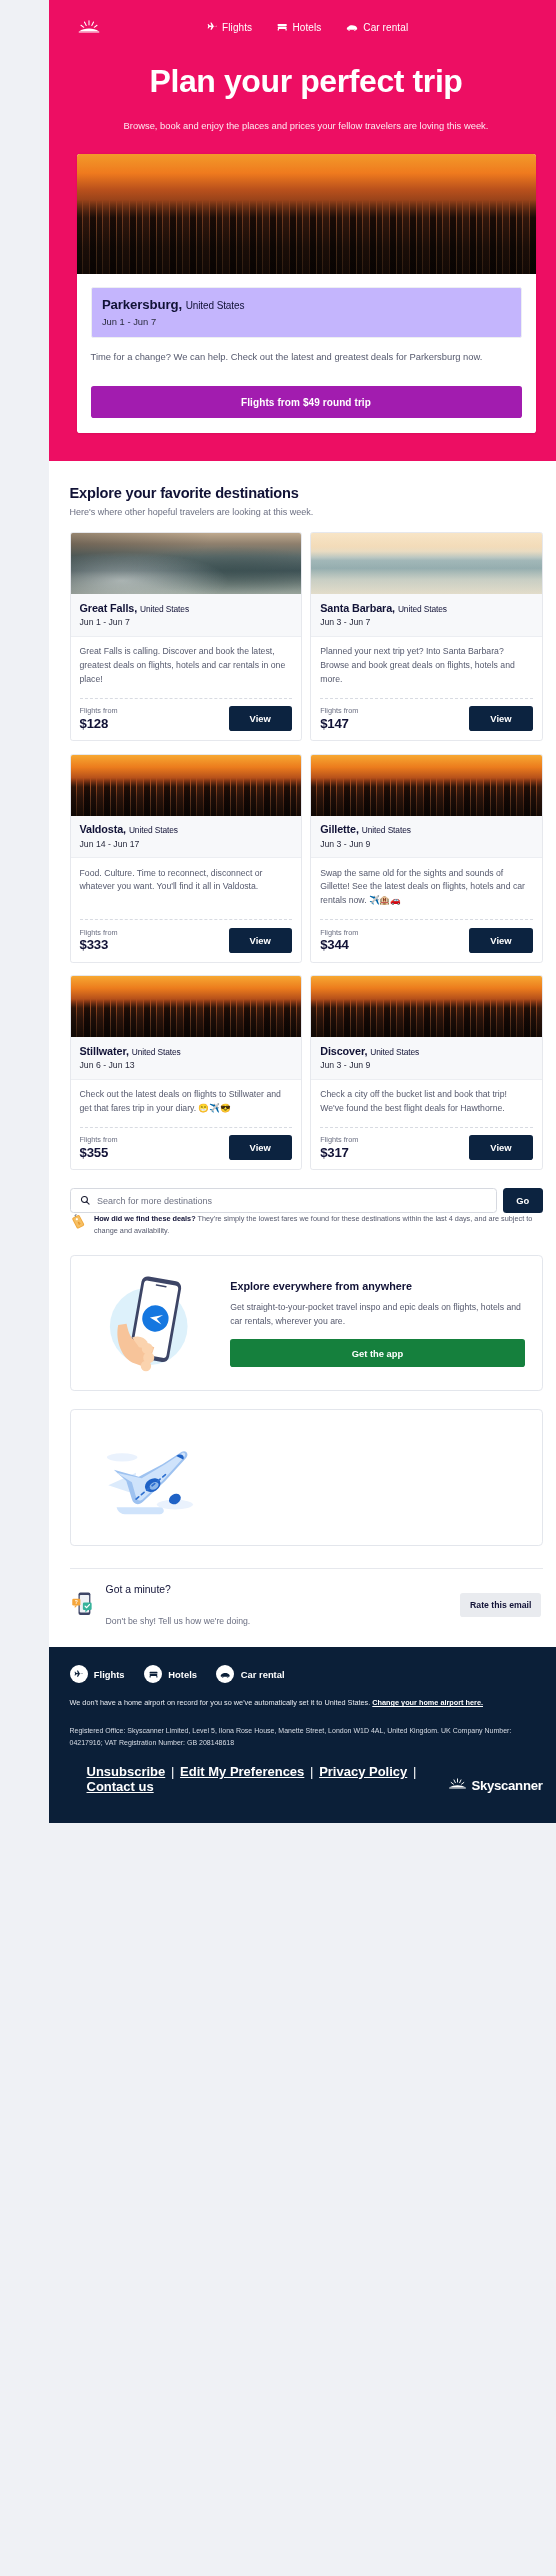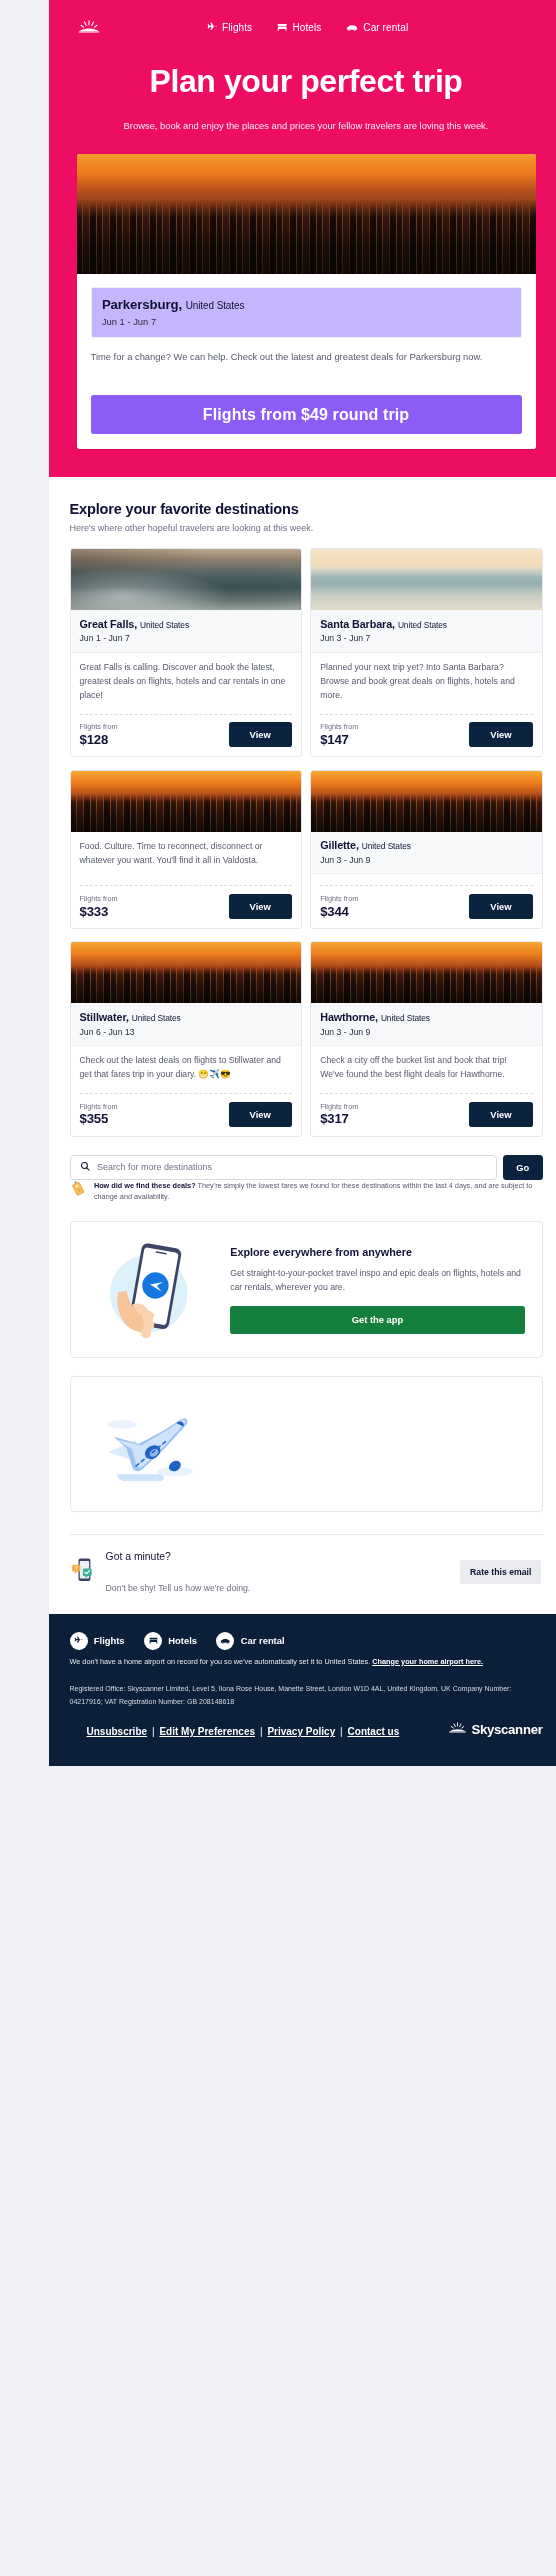--- a/index.html
+++ b/index.html
@@ -82,29 +82,29 @@
   .city-line .city { font-weight: 700; }
   .city-line .country { font-weight: 400; font-size: 10px; }
   .dates { font-size: 9.4px; color: #2a2c3f; margin-top: 4.9px; }
   .blurb {
     font-size: 9.4px; line-height: 1.62; color: #55596d;
     margin-top: 11px;
   }
   .btn-primary {
     display: block;
     width: 100%;
-    background: #8b5cf6;
+    background: #a21caf;
     color: #fff;
     border: none;
     border-radius: 2.8px;
     font-family: inherit;
-    font-size: 16px;
+    font-size: 10px;
     font-weight: 700;
     padding: 10.4px 7px;
-    margin-top: 31px;
+    margin-top: 22px;
     text-align: center;
     cursor: pointer;
     letter-spacing: 0.1px;
   }
 
   
   .content {
     background: #fff;
     width: 515px;
     margin: 0 auto;
@@ -246,32 +246,32 @@
   }
   .footer-nav { display: flex; align-items: center; gap: 19.5px; }
   .fnav-item { display: flex; align-items: center; gap: 6.3px; color: #fff; font-size: 9.4px; font-weight: 700; text-decoration: none; }
   .fnav-circle {
     width: 18px; height: 18px; border-radius: 50%;
     background: #fff; display: flex; align-items: center; justify-content: center;
     flex: 0 0 auto;
   }
   .footer-note {
     font-size: 7.3px; line-height: 1.7; color: #e7eaf0;
-    margin-top: 6px;
+    margin-top: 14px;
   }
   .footer-note a { color: #fff; text-decoration: underline; font-weight: 700; }
   .footer-legal {
     font-size: 7px; line-height: 1.75; color: #d7dce5;
     margin-top: 15.3px;
   }
   .footer-bottom {
     display: flex; align-items: flex-end; justify-content: space-between;
     margin-top: 14px;
   }
-  .footer-links { font-size: 10px; color: #fff; padding-left: 17px; }
+  .footer-links { font-size: 13px; color: #fff; padding-left: 17px; }
   .footer-links a { color: #fff; text-decoration: underline; font-weight: 700; }
   .footer-links span.sep { padding: 0 2.1px; font-weight: 400; text-decoration: none; }
   .brand { display: flex; align-items: center; gap: 4.9px; }
   .brand-name { font-size: 13.2px; font-weight: 700; letter-spacing: -0.3px; }
 
   
   .ph-nyc {
     background:
       linear-gradient(to bottom, #f39a2a 0%, #ef7a1e 16%, #b8501c 30%, #5d2a17 55%, #2a150d 78%, #150a06 100%);
   }
@@ -415,36 +415,41 @@
           <div class="price-row">
             <div>
               <div class="price-label">Flights from</div>
               <div class="price-value">$147</div>
             </div>
             <button class="btn-view">View</button>
           </div>
         </div>
         <div class="dest-card">
           <div class="dest-photo ph-city"></div>
+          <div class="dest-meta">
+            <div class="city-line"><span class="city">Valdosta,</span> <span class="country">United States</span></div>
+            <div class="dates">Jun 14 - Jun 17</div>
+          </div>
           <p class="dest-desc">Food. Culture. Time to reconnect, disconnect or whatever you want. You'll find it all in Valdosta.</p>
           <div class="dashed"></div>
           <div class="price-row">
             <div>
               <div class="price-label">Flights from</div>
               <div class="price-value">$333</div>
             </div>
             <button class="btn-view">View</button>
           </div>
         </div>
         <div class="dest-card">
           <div class="dest-photo ph-city"></div>
           <div class="dest-meta">
             <div class="city-line"><span class="city">Gillette,</span> <span class="country">United States</span></div>
             <div class="dates">Jun 3 - Jun 9</div>
           </div>
+          <p class="dest-desc">Swap the same old for the sights and sounds of Gillette! See the latest deals on flights, hotels and car rentals now. ✈️🏨🚗</p>
           <div class="dashed"></div>
           <div class="price-row">
             <div>
               <div class="price-label">Flights from</div>
               <div class="price-value">$344</div>
             </div>
             <button class="btn-view">View</button>
           </div>
         </div>
         <div class="dest-card">
@@ -459,21 +464,21 @@
             <div>
               <div class="price-label">Flights from</div>
               <div class="price-value">$355</div>
             </div>
             <button class="btn-view">View</button>
           </div>
         </div>
         <div class="dest-card">
           <div class="dest-photo ph-city"></div>
           <div class="dest-meta">
-            <div class="city-line"><span class="city">Hawthorne,</span> <span class="country">United States</span></div>
+            <div class="city-line"><span class="city">Discover,</span> <span class="country">United States</span></div>
             <div class="dates">Jun 3 - Jun 9</div>
           </div>
           <p class="dest-desc">Check a city off the bucket list and book that trip! We've found the best flight deals for Hawthorne.</p>
           <div class="dashed"></div>
           <div class="price-row">
             <div>
               <div class="price-label">Flights from</div>
               <div class="price-value">$317</div>
             </div>
             <button class="btn-view">View</button>

